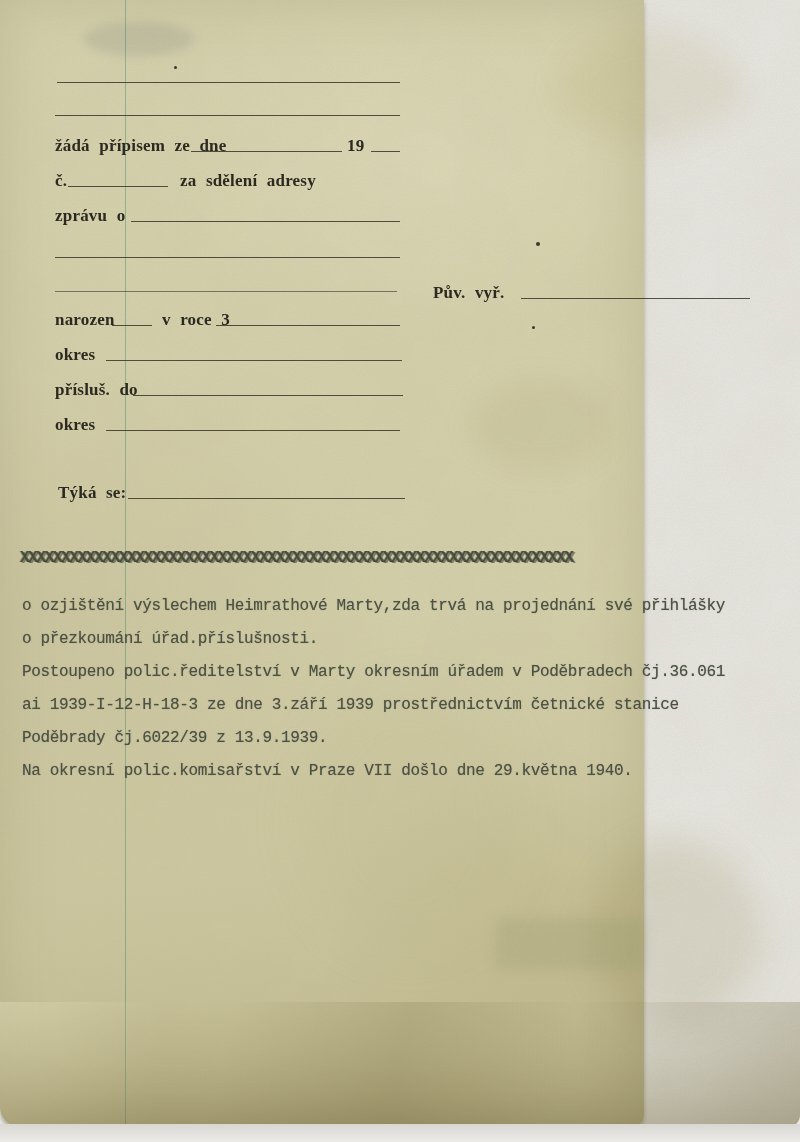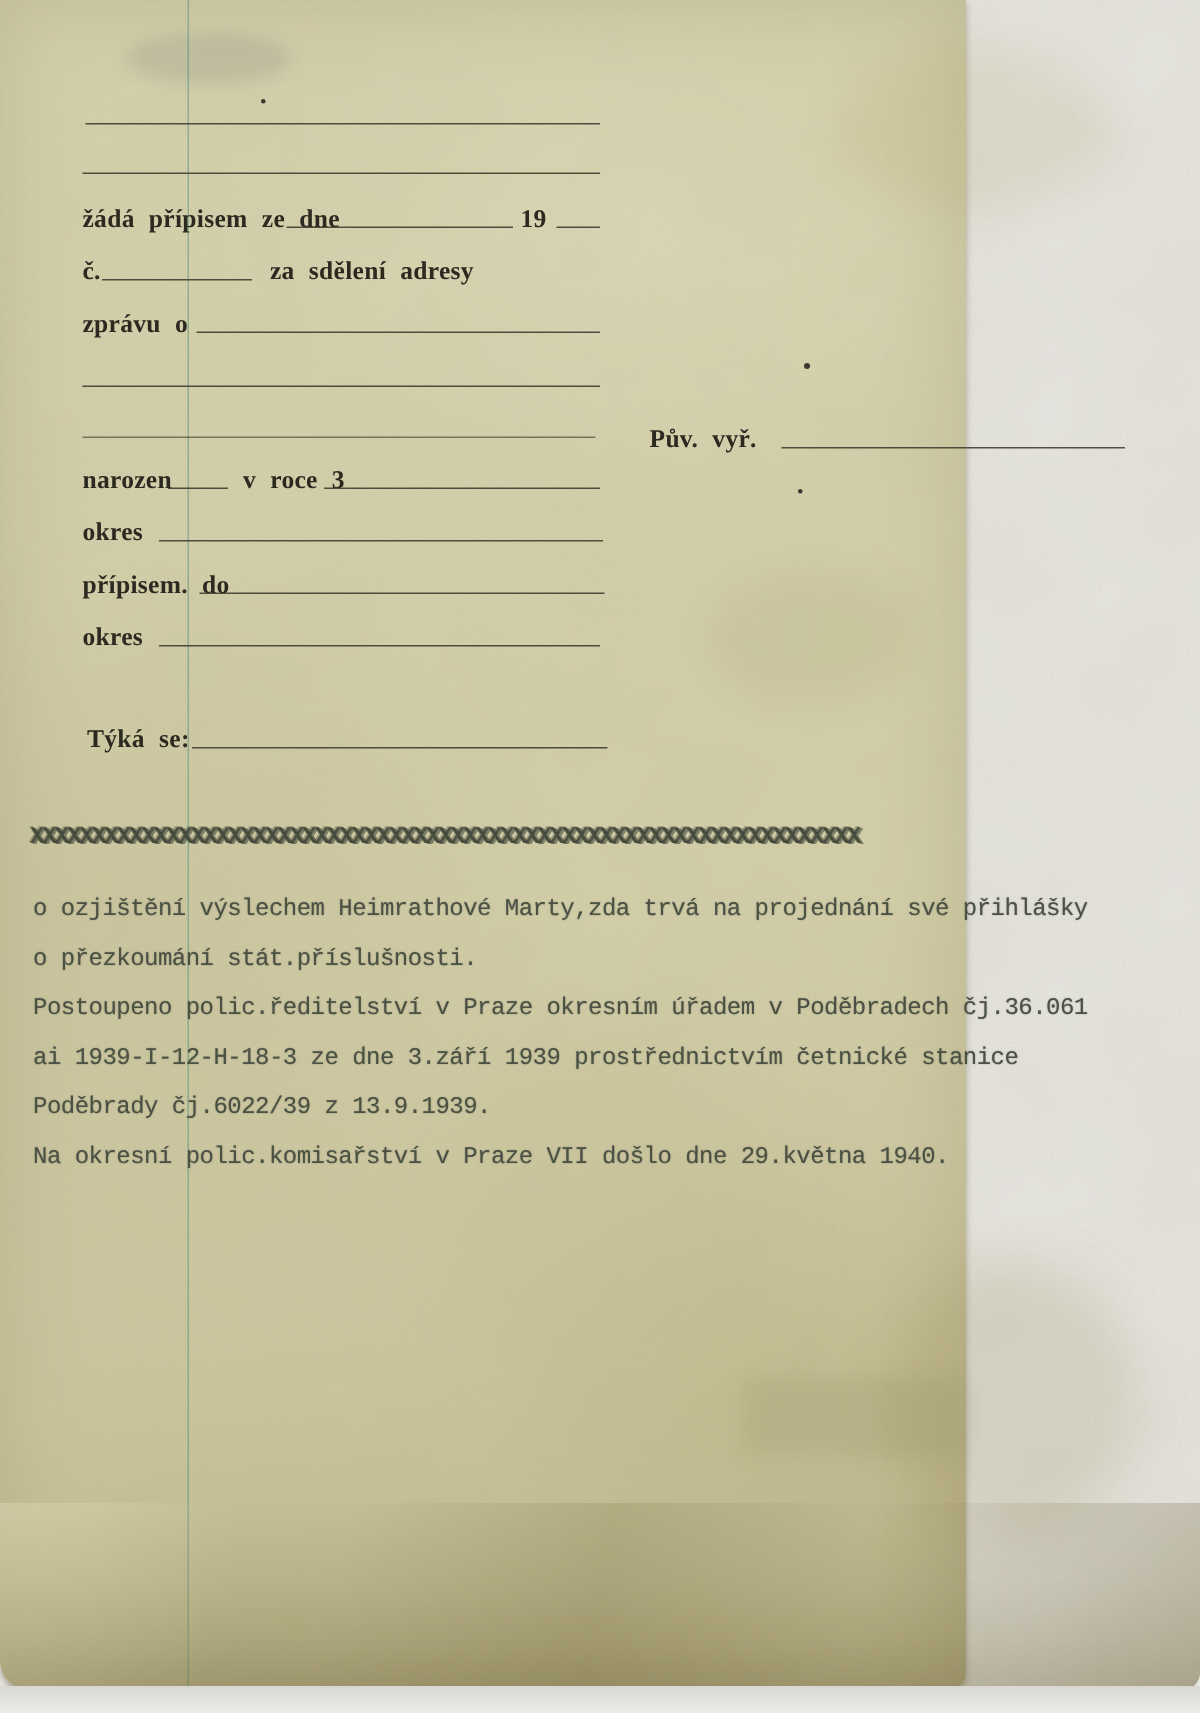--- a/index.html
+++ b/index.html
@@ -108,35 +108,35 @@
   <div class="rule" style="left:521px;top:298px;width:229px;"></div>
 
   <div class="plabel" style="left:55px;top:310px;">narozen</div>
   <div class="rule" style="left:112px;top:325px;width:40px;"></div>
   <div class="plabel" style="left:162px;top:310px;">v roce 3</div>
   <div class="rule" style="left:216px;top:325px;width:184px;"></div>
 
   <div class="plabel" style="left:55px;top:345px;">okres</div>
   <div class="rule" style="left:106px;top:360px;width:296px;"></div>
 
-  <div class="plabel" style="left:55px;top:380px;">přípisem. do</div>
+  <div class="plabel" style="left:55px;top:380px;">přísluš. do</div>
   <div class="rule" style="left:133px;top:395px;width:270px;"></div>
 
   <div class="plabel" style="left:55px;top:415px;">okres</div>
   <div class="rule" style="left:106px;top:430px;width:294px;"></div>
 
   <div class="plabel" style="left:58px;top:483px;">Týká se:</div>
   <div class="rule" style="left:128px;top:498px;width:277px;"></div>
 
   <div class="xline">XXXXXXXXXXXXXXXXXXXXXXXXXXXXXXXXXXXXXXXXXXXXXXXXXXXXXXXXXXXXXXXXXXX</div>
 
   <div class="typed">
     <div class="tline">o ozjištění výslechem Heimrathové Marty,zda trvá na projednání své přihlášky</div>
-    <div class="tline">o přezkoumání stát.příslušnosti.</div>
-    <div class="tline">Postoupeno polic.ředitelství v Praze okresním úřadem v Poděbradech čj.36.061</div>
+    <div class="tline">o přezkoumání úřad.příslušnosti.</div>
+    <div class="tline">Postoupeno polic.ředitelství v Marty okresním úřadem v Poděbradech čj.36.061</div>
     <div class="tline">ai 1939-I-12-H-18-3 ze dne 3.září 1939 prostřednictvím četnické stanice</div>
     <div class="tline">Poděbrady čj.6022/39 z 13.9.1939.</div>
     <div class="tline">Na okresní polic.komisařství v Praze VII došlo dne 29.května 1940.</div>
   </div>
 
   <div class="speck" style="left:174px;top:66px;width:3px;height:3px;"></div>
   <div class="speck" style="left:536px;top:242px;width:4px;height:4px;"></div>
   <div class="speck" style="left:532px;top:326px;width:3px;height:3px;"></div>
 
   <div class="crease-bottom"></div>

